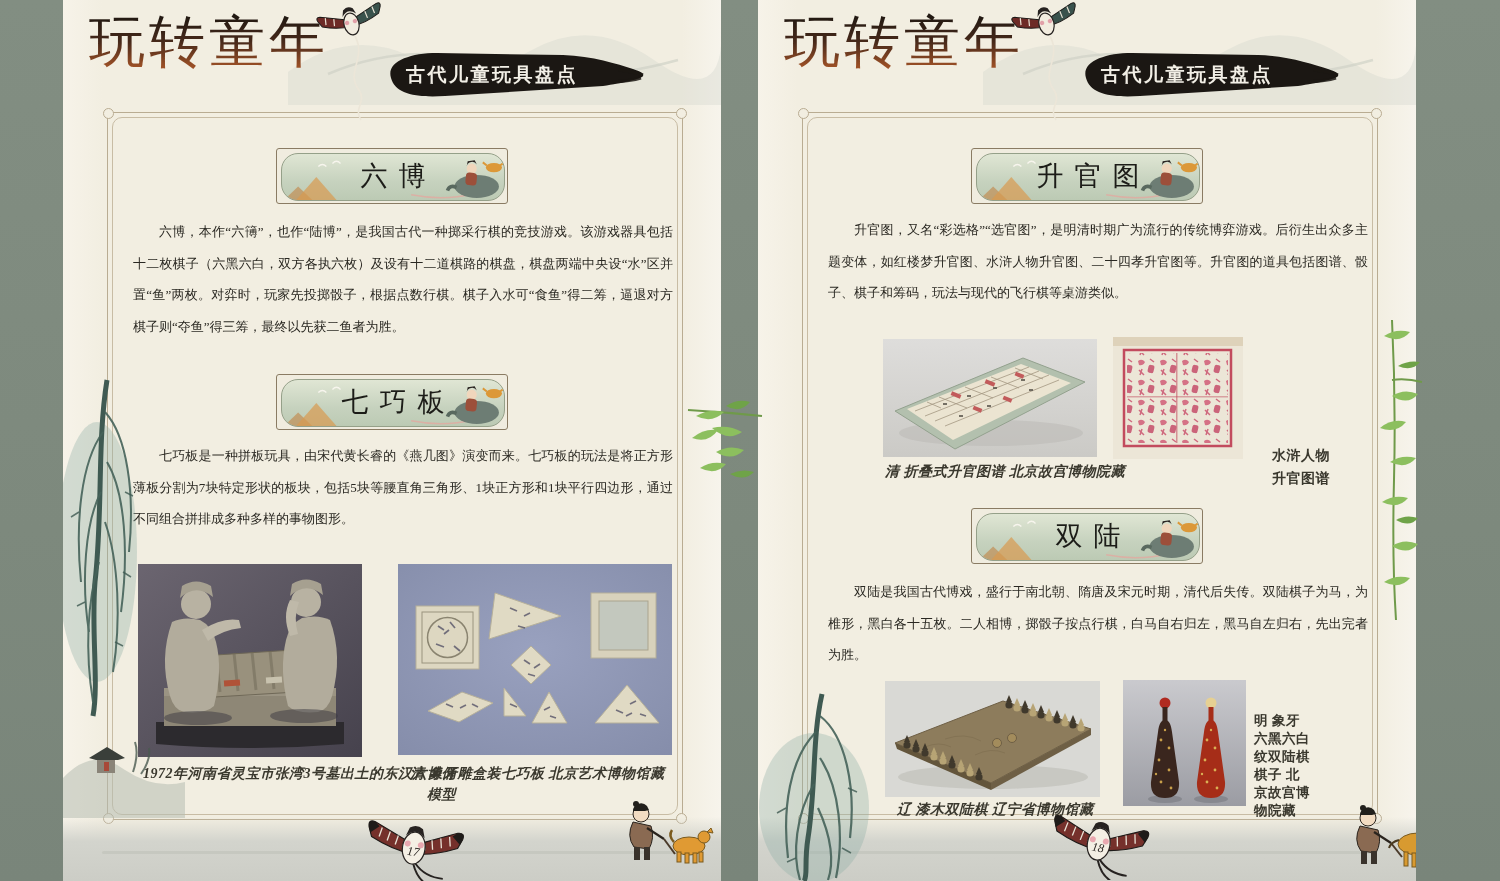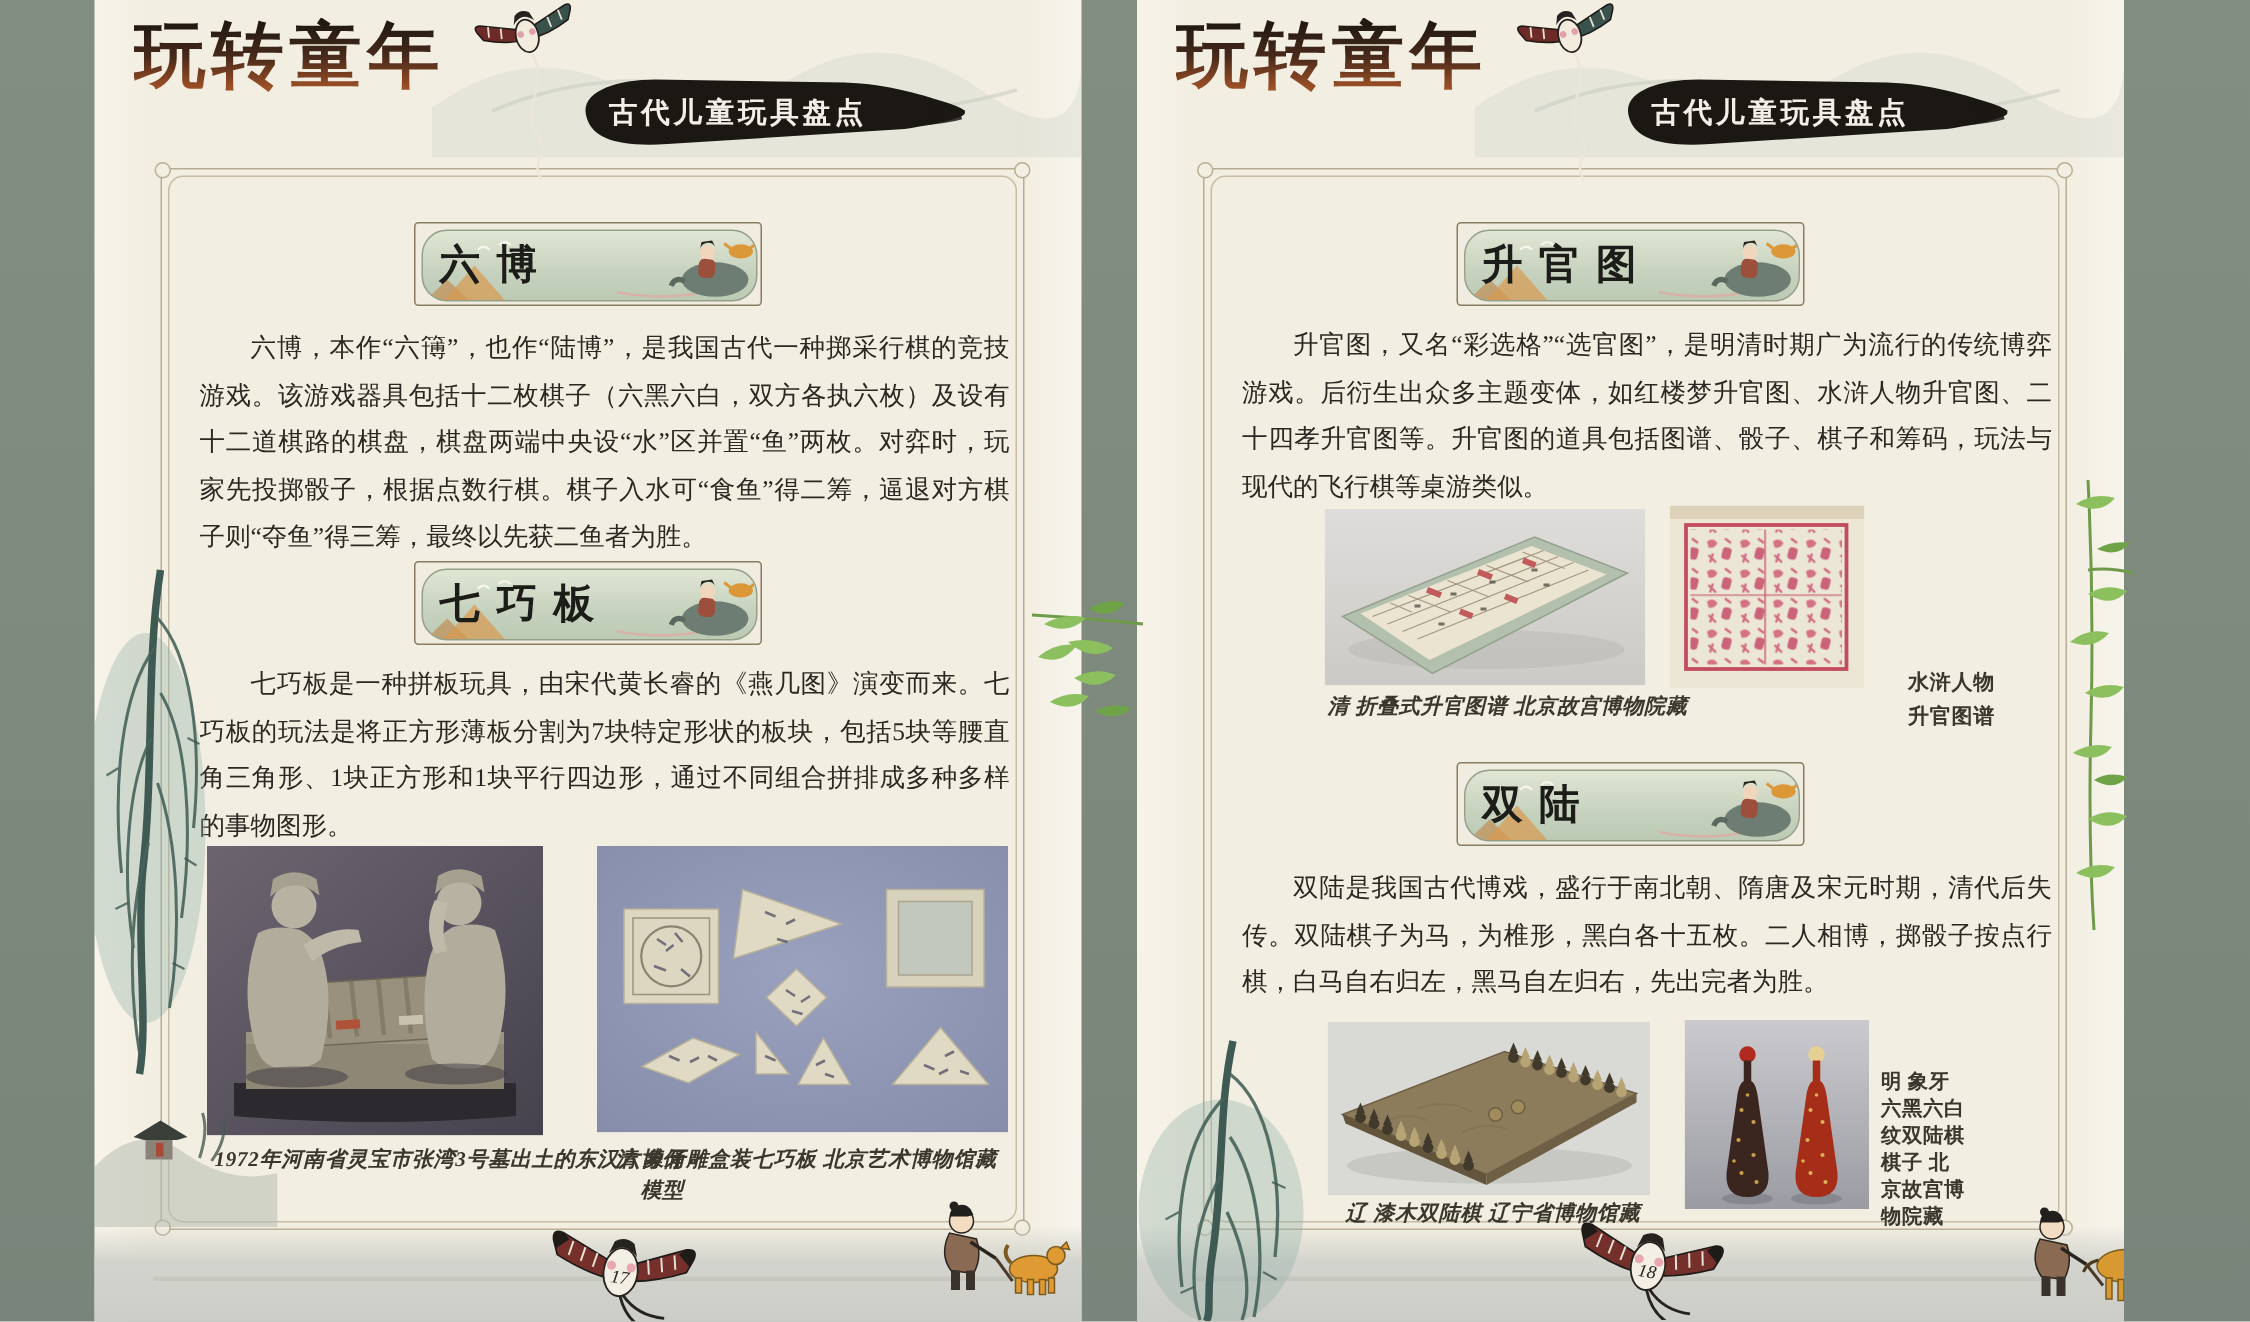--- a/index.html
+++ b/index.html
@@ -10,45 +10,45 @@
   }
   .page{
     position:absolute;top:0;width:658px;height:881px;overflow:hidden;
     background:linear-gradient(90deg,#f7f3e9 0%,#f2eee1 6%,#f2eee1 94%,#f7f4ec 100%);
   }
   #page-left{left:63px;}
   #page-right{left:758px;}
   .mtn{position:absolute;left:225px;top:0;width:433px;height:105px;opacity:.55;z-index:1;}
   .page-title{
     position:absolute;left:26px;top:12px;z-index:2;
-    font-size:48px;font-weight:bold;letter-spacing:4px;line-height:1.1;
+    font-size:56px;font-weight:normal;letter-spacing:4px;line-height:1.1;
     background:linear-gradient(180deg,#221912 8%,#47291a 48%,#9c5026 88%);
     -webkit-background-clip:text;background-clip:text;color:transparent;
   }
   .title-kite{position:absolute;left:252px;top:0;width:72px;height:122px;z-index:3;}
   .brush-wrap{position:absolute;left:320px;top:48px;width:262px;height:56px;z-index:2;}
   .brush{position:absolute;left:0;top:0;width:262px;height:56px;}
   .brush-label{
     position:absolute;left:16px;top:14px;width:186px;text-align:center;
     color:#f2efe6;font-size:19px;font-weight:bold;letter-spacing:2.5px;
   }
   .frame{position:absolute;left:44px;top:112px;width:574px;height:706px;
     border:1px solid #b9ac92;border-radius:5px;z-index:1;}
   .frame-inner{position:absolute;inset:4px;border:1px solid #c8bca4;border-radius:10px;}
   .fc{position:absolute;width:9px;height:9px;border:1px solid #b9ac92;border-radius:50%;background:#f2eee1;}
   .banner{position:absolute;left:213px;width:232px;height:56px;z-index:2;
     border:1.5px solid #8a7b63;border-radius:3px;background:#f0ecdf;padding:4px;box-sizing:border-box;}
   .banner-inner{position:relative;width:100%;height:100%;border-radius:17px;overflow:hidden;
     border:1px solid #95a089;background:linear-gradient(180deg,#e0e6d4 0%,#c6d2be 60%,#bccab4 100%);}
   .banner-art{position:absolute;inset:0;width:100%;height:100%;}
-  .banner-label{position:absolute;inset:0;line-height:44px;
-    font-size:27px;font-weight:bold;letter-spacing:11px;text-indent:11px;color:#1c1c18;}
+  .banner-label{position:absolute;inset:0;text-align:center;line-height:44px;
+    font-size:27px;font-weight:normal;letter-spacing:11px;text-indent:11px;color:#1c1c18;}
   .para{
     position:absolute;left:70px;width:540px;z-index:2;
-    font-size:17px;line-height:31.5px;color:#2a2822;
+    font-size:13px;line-height:31.5px;color:#2a2822;
     text-align:justify;text-indent:2em;
   }
   .photo{position:absolute;z-index:2;overflow:hidden;}
   .photo svg{display:block;width:100%;height:100%;}
   .cap{position:absolute;z-index:2;font-size:14px;line-height:21px;
     color:#3a382e;font-weight:bold;letter-spacing:.5px;font-style:italic;}
   .cap-lines{position:absolute;z-index:2;font-size:13.5px;color:#3a382e;font-weight:bold;letter-spacing:.5px;}
   .ground{position:absolute;left:0;bottom:0;width:100%;height:64px;z-index:3;
     background:linear-gradient(180deg,rgba(212,213,206,0) 0%,#d3d4cd 38%,#cccdc6 100%);}
   .ground-streak{position:absolute;left:6%;top:34px;width:88%;height:3px;background:#c2c3bb;opacity:.7;border-radius:2px;}

